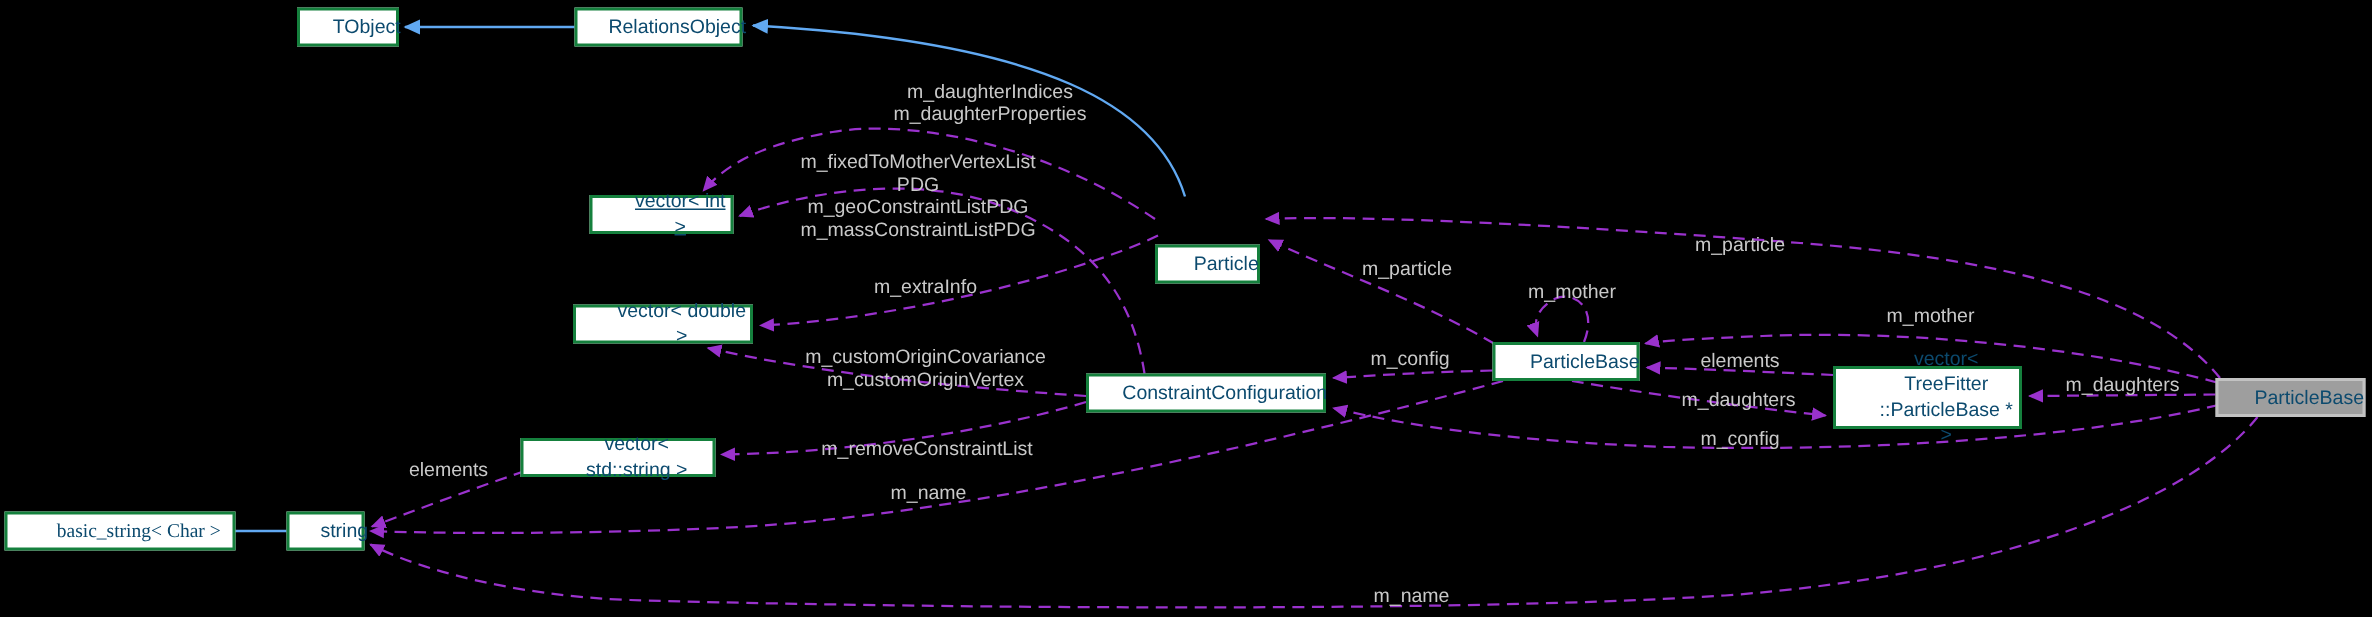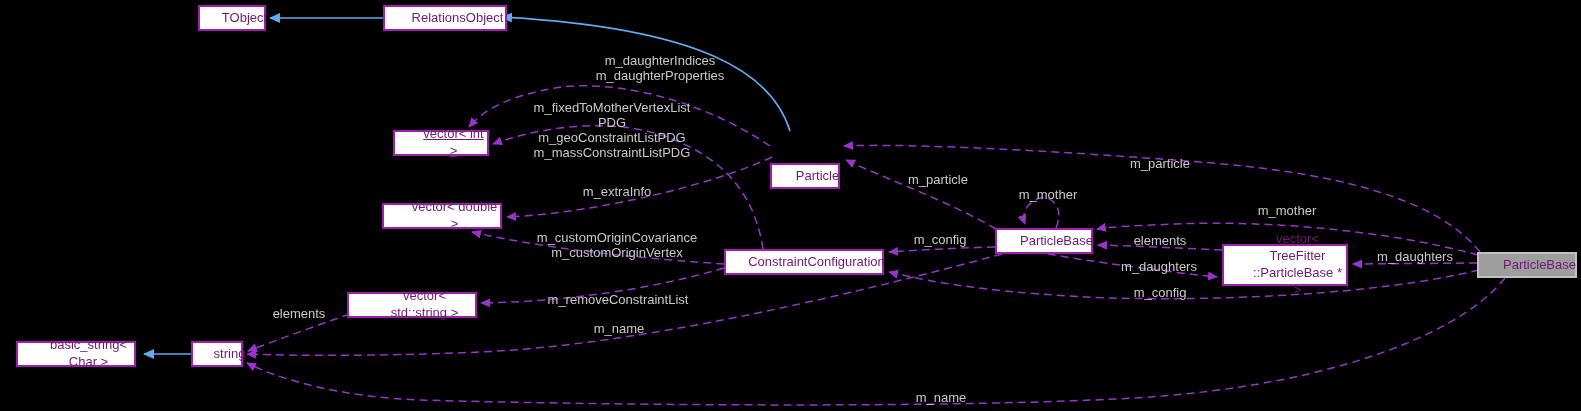--- a/index.html
+++ b/index.html
@@ -8,22 +8,22 @@
     width:1581px;height:411px;
     background:#000;
     overflow:hidden;
     font-family:"Liberation Sans", sans-serif;
   }
   #edges{position:absolute;left:0;top:0;width:1581px;height:411px;}
   .node{
     position:absolute;
     box-sizing:border-box;
     background:#ffffff;
-    border:2px solid #a21caf;
-    color:#701a75;
+    border:2px solid #15803d;
+    color:#0c4a6e;
     display:flex;align-items:center;justify-content:center;
     font-size:13px;line-height:1.3;
     text-align:center;white-space:pre-line;
     cursor:pointer;
     padding-left:25px;
   }
   .node.current{
     background:#9e9e9e;
     border-color:#c2c2c2;
   }
@@ -70,32 +70,32 @@
       <path d="M1478,255 C1390,231 1270,220 1175,224 C1130,226 1107,227 1097,229" marker-end="url(#arrow-p)"></path>
       <path d="M1056,228 C1066,203 1047,194 1037,199 C1027,204 1021,213 1025,224" marker-end="url(#arrow-p)"></path>
       <path d="M1222,250 C1180,248 1133,246 1098,245" marker-end="url(#arrow-p)"></path>
       <path d="M1048,254 C1095,262 1160,271 1217,277" marker-end="url(#arrow-p)"></path>
       <path d="M1477,263 L1353,264" marker-end="url(#arrow-p)"></path>
       <path d="M995,247 C955,248 918,250 889,252" marker-end="url(#arrow-p)"></path>
       <path d="M1479,270 C1380,294 1230,301 1110,298 C1010,294 942,285 889,272" marker-end="url(#arrow-p)"></path>
     </g>
   </svg>
 <div class="node" style="left: 198px; top: 5px; width: 68px; height: 26px;">TObject</div>
-    <div class="node" style="left: 383px; top: 5px; width: 124px; height: 26px;">RelationsObject</div>
+    <div class="node" style="left: 383px; top: 5px; width: 112px; height: 26px;">RelationsObject</div>
     <div class="node" style="left: 770px; top: 131px; width: 70px; height: 26px; margin-top: 32px;">Particle</div>
     <div class="node" style="left: 393px; top: 130px; width: 96px; height: 26px; text-decoration: underline;">vector&lt; int &gt;</div>
     <div class="node" style="left: 724px; top: 249px; width: 160px; height: 26px;">ConstraintConfiguration</div>
     <div class="node" style="left: 382px; top: 203px; width: 120px; height: 26px;">vector&lt; double &gt;</div>
     <div class="node" style="left: 995px; top: 228px; width: 98px; height: 26px;">ParticleBase</div>
     <div class="node" style="left: 1222px; top: 244px; width: 126px; height: 42px;">vector&lt; TreeFitter
 ::ParticleBase * &gt;</div>
     <div class="node current" style="left: 1477px; top: 252px; width: 100px; height: 26px;">ParticleBase</div>
     <div class="node" style="left: 347px; top: 292px; width: 130px; height: 26px;">vector&lt; std::string &gt;</div>
     <div class="node" style="left: 191px; top: 341px; width: 52px; height: 26px;">string</div>
-    <div class="node" style="left: 16px; top: 341px; width: 120px; height: 26px;">basic_string&lt; Char &gt;</div>
+    <div class="node" style="left: 3px; top: 341px; width: 154px; height: 26px; font-family: Liberation Serif, serif;">basic_string&lt; Char &gt;</div>
     <div class="edge-label" style="left: 612px; top: 68px; margin-left: 48px;">m_daughterIndices
 m_daughterProperties</div>
     <div class="edge-label" style="left: 612px; top: 130px;">m_fixedToMotherVertexList
 PDG
 m_geoConstraintListPDG
 m_massConstraintListPDG</div>
     <div class="edge-label" style="left: 617px; top: 191px;">m_extraInfo</div>
     <div class="edge-label" style="left: 617px; top: 245px;">m_customOriginCovariance
 m_customOriginVertex</div>
     <div class="edge-label" style="left: 618px; top: 299px;">m_removeConstraintList</div>

